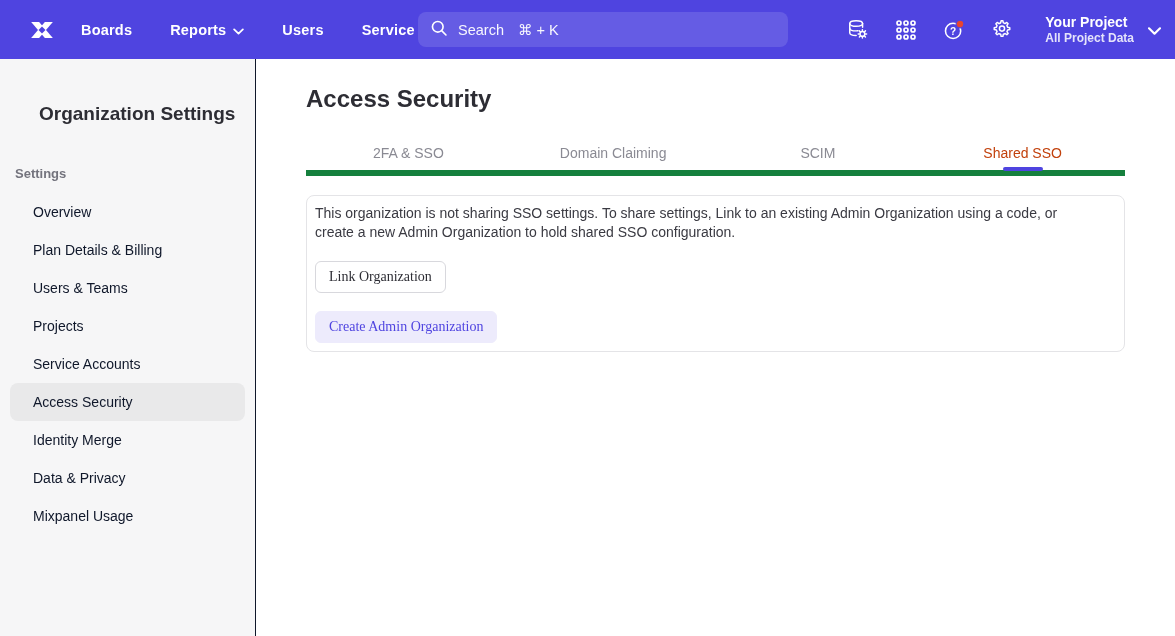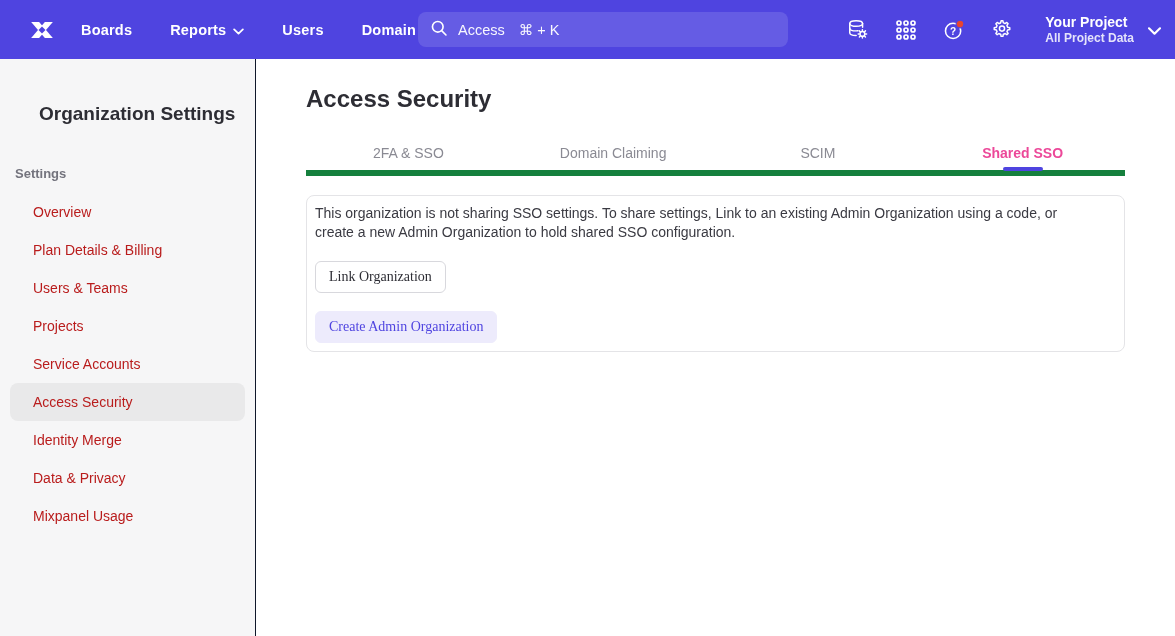--- a/index.html
+++ b/index.html
@@ -19,29 +19,29 @@
   .project { display:flex; align-items:center; gap:14px; margin-left:6px; cursor:pointer; }
   .project-text { text-align:left; }
   .project-name { color:#fff; font-size:14px; font-weight:700; line-height:17px; }
   .project-scope { color:rgba(255,255,255,0.85); font-size:12px; font-weight:700; line-height:15px; }
 
   
   .page { display:flex; height:577px; }
   .sidebar { width:256px; background:#f6f6f7; border-right:1px solid #0f172a; padding-top:44px; flex-shrink:0; }
   .sidebar-title { font-size:19px; font-weight:700; color:#2d2d34; padding-left:39px; }
   .sidebar-section { font-size:13px; font-weight:600; color:#73737d; padding-left:15px; margin-top:41px; margin-bottom:12px; }
-  .side-item { height:38px; display:flex; align-items:center; padding-left:23px; margin:0 10px; border-radius:8px; font-size:14px; color:#b91c1c; cursor:pointer;text-align:right; }
+  .side-item { height:38px; display:flex; align-items:center; padding-left:23px; margin:0 10px; border-radius:8px; font-size:14px; color:#0f172a; cursor:pointer;text-align:right; }
   .side-item.active { background:#e9e9ea; }
 
   
   .main { flex:1; background:#fff; padding:25px 50px 0 50px; }
   .page-title { font-size:24px; font-weight:700; color:#2d2d34; line-height:29px; }
   .tabs { display:grid; grid-template-columns:repeat(4,1fr); margin-top:22px; border-bottom:6px solid #15803d; height:41px; }
   .tab { position:relative; display:flex; align-items:center; justify-content:center; font-size:14px; color:#8a8a93; cursor:pointer; }
-  .tab.active { color:#ec4899; font-weight:700; }
+  .tab.active { color:#c2410c; font-weight:400; }
   .tab-underline { position:absolute; bottom:-1px; left:50%; transform:translateX(-50%); width:40px; height:4px; border-radius:2px; background:#4f44e0; }
 
   .card { margin-top:19px; border:1px solid #e4e4e7; border-radius:8px; background:#fff; padding:8px; }
   .card-desc { font-size:14px; line-height:19px; color:#3a3a42; max-width:760px; margin-bottom:19px; }
   .btn { display:inline-block; font-size:14px; border-radius:6px; padding:7px 13px; cursor:pointer; font-family:Liberation Serif, serif; }
   .btn-secondary { background:#fff; border:1px solid #d8d8dd; color:#2d2d34; }
   .btn-tertiary { background:#edebfc; border:1px solid #edebfc; color:#4f44e0; font-weight:500; margin-top:18px; display:block; width:max-content; }
 </style>
 </head>
 <body>
@@ -64,33 +64,33 @@
       <span class="chev">
         <svg width="11" height="7" viewBox="0 0 12 8">
             <path d="M1 1.5 L6 6.5 L11 1.5" fill="none" stroke="#fff" stroke-width="2" stroke-linecap="round" stroke-linejoin="round"></path>
           </svg>
       </span>
     </span>
     <span class="nav-link">
         <span>Users</span>
       </span>
     <span class="nav-link">
-        <span>Domain</span>
+        <span>Service</span>
       </span>
   </nav>
 
   <div class="search">
     <span>
       <svg width="18" height="18" viewBox="0 0 22 22">
           <circle cx="9.5" cy="9.5" r="6.5" fill="none" stroke="#fff" stroke-width="2"></circle>
           <line x1="14.5" y1="14.5" x2="19.5" y2="19.5" stroke="#fff" stroke-width="2" stroke-linecap="round"></line>
         </svg>
     </span>
     <span class="search-text">
-      <span>Access</span>
+      <span>Search</span>
         <span>⌘ + K</span>
     </span>
   </div>
 
   <div class="nav-right">
     <span class="nav-icon">
       <svg width="23" height="23" viewBox="0 0 24 24" fill="none" stroke="#fff" stroke-width="1.6" stroke-linecap="round">
         <ellipse cx="10" cy="5.5" rx="7" ry="3"></ellipse>
         <path d="M3 5.5 V15.5 C3 17.2 6.1 18.5 10 18.5"></path>
         <path d="M17 5.5 V9.5"></path>

